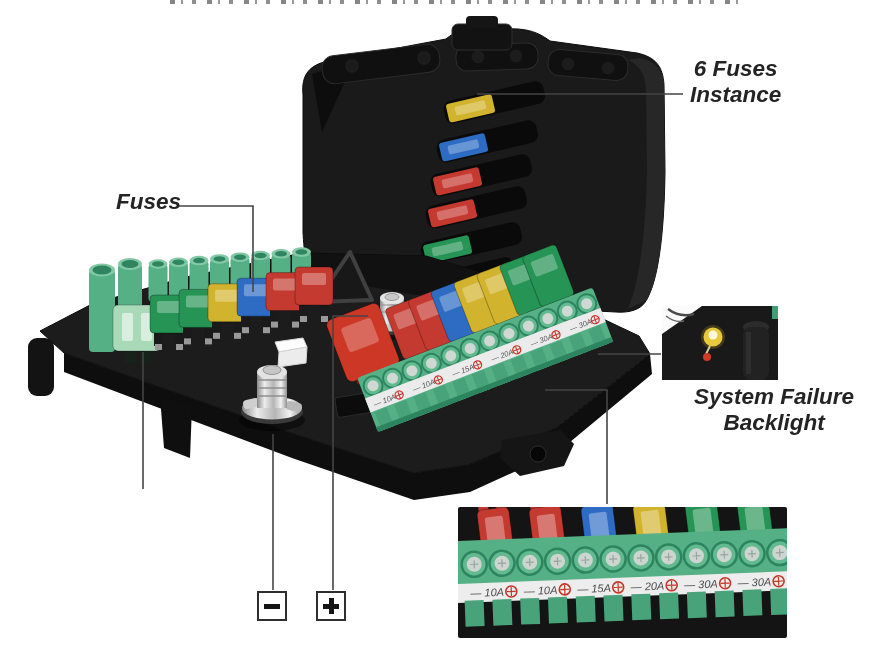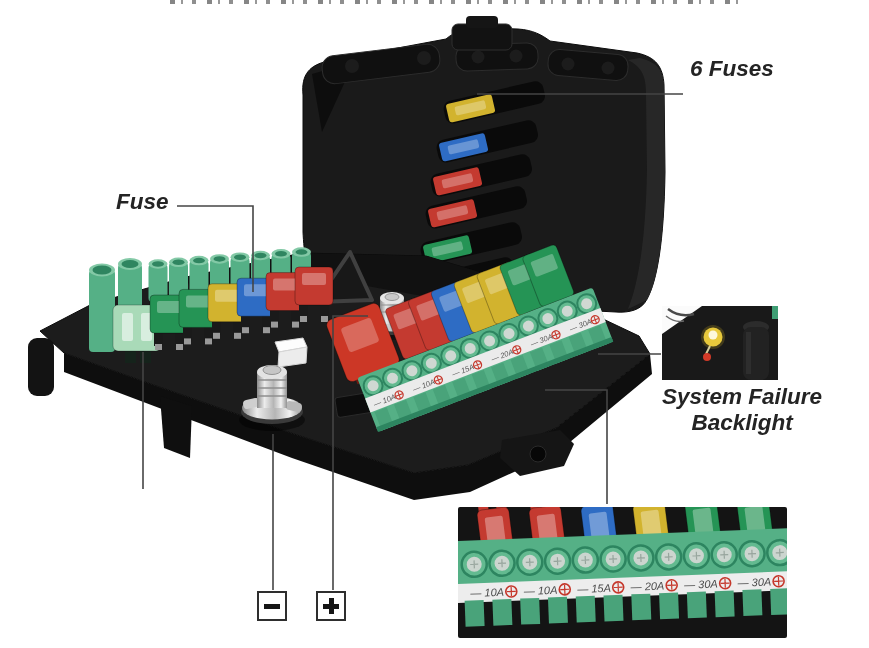--- a/index.html
+++ b/index.html
@@ -520,28 +520,29 @@
       <path d="M477,94 H683"></path>
       <path d="M598,354 H661"></path>
       <path d="M143,352 V489"></path>
       <path d="M273,434 V590"></path>
       <path d="M368,316 H333 V590"></path>
       <path d="M545,390 H607 V504"></path>
     </g>
   </svg>
 
   <div class="lbl" style="left:116px;top:189px">
-    <span>Fuse</span>
+    <span>Fuses</span>
   </div>
 
   <div class="lbl" style="left:690px;top:56px">
     <span>6 Fuses</span>
+    <span>Instance</span>
   </div>
 
-  <div class="lbl" style="left:662px;top:384px">
+  <div class="lbl" style="left:694px;top:384px">
     <span>System Failure</span>
     <span>Backlight</span>
   </div>
 
   <div class="lbl" style="left:94px;top:493px">
   </div>
 
   <div class="opbox" style="left:257px;top:591px" aria-label="−">
     <span class="h"></span>
   </div>

